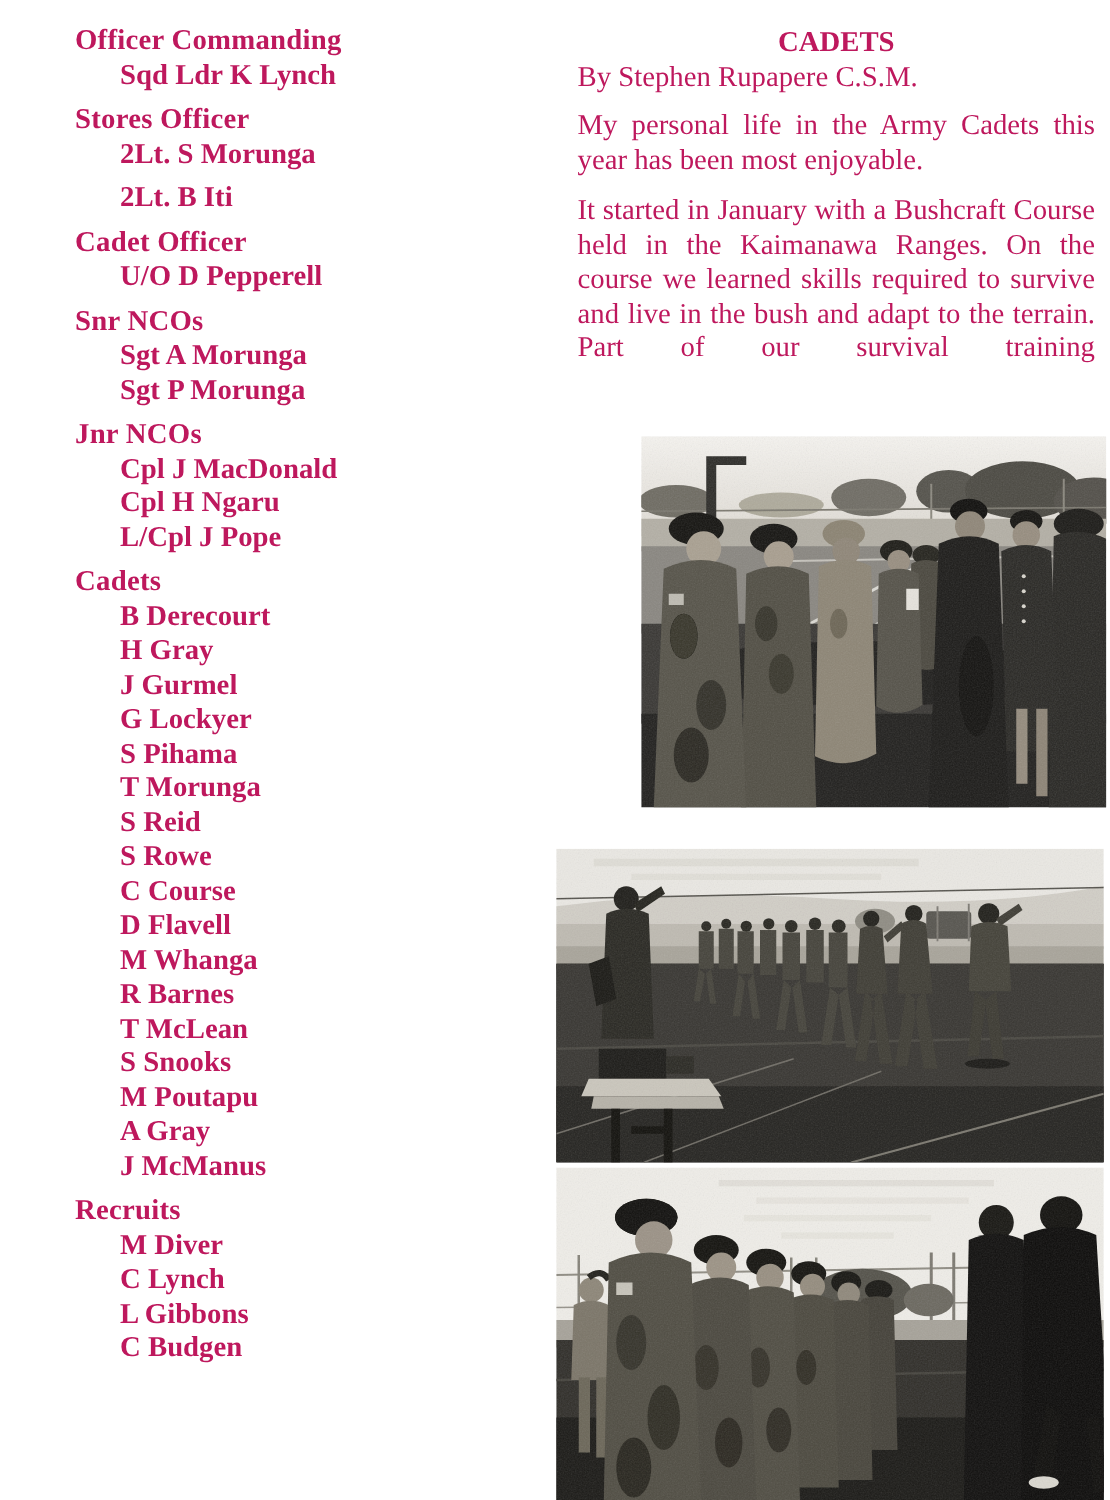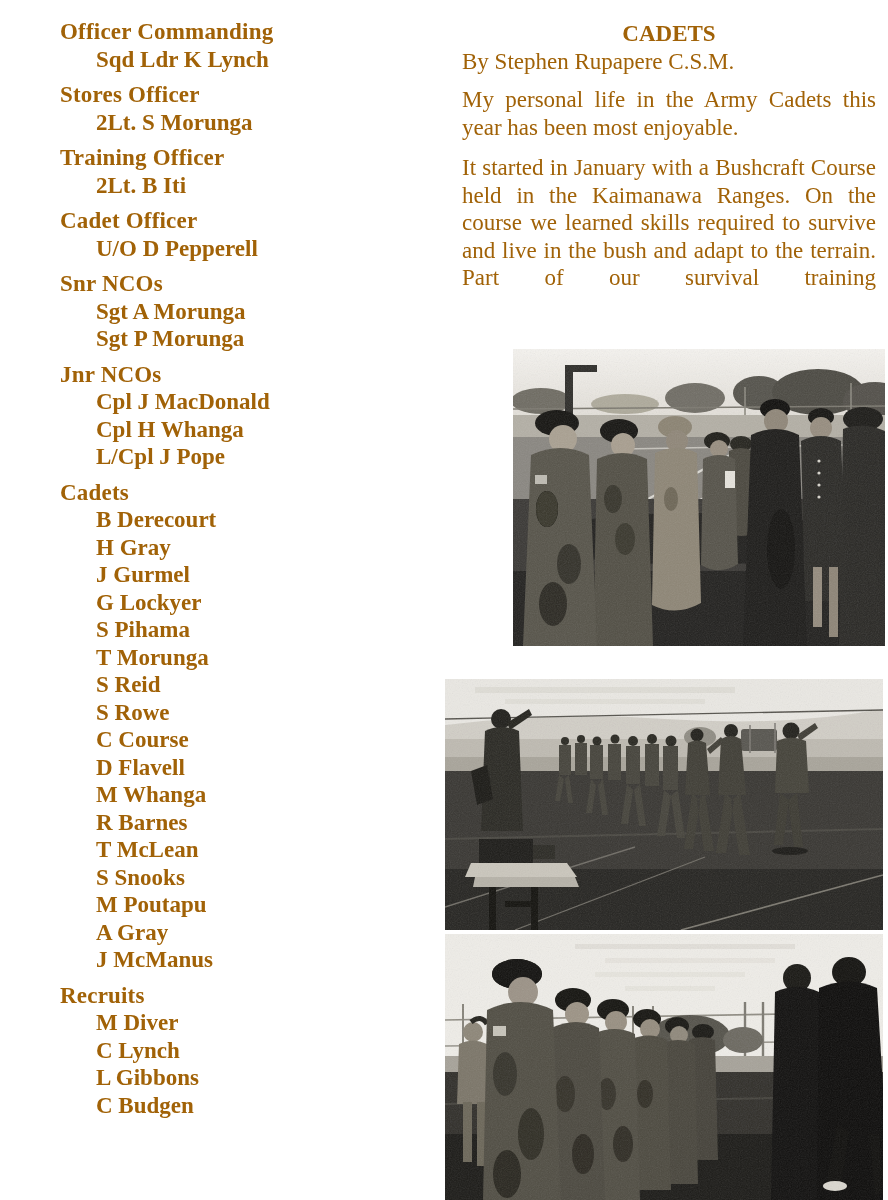--- a/index.html
+++ b/index.html
@@ -1,19 +1,19 @@
 <!DOCTYPE html>
 <html><head>
 <meta charset="utf-8">
 <style>
   html,body { margin:0; padding:0; background:#e9e9e9; }
   .page {
     position:relative; width:888px; height:1200px; margin:0 auto;
     background:#ffffff; overflow:hidden;
-    font-family:"Liberation Serif", serif; color:#a16207;
+    font-family:"Liberation Serif", serif; color:#be185d;
   }
 
   
   .roster { position:absolute; left:60px; top:18px; width:360px; }
   .group { margin-bottom:8px; }
   .group-title { font-size:23px; line-height:27.5px; font-weight:bold; letter-spacing:0.2px; }
   .member { font-size:23px; line-height:27.5px; padding-left:36px;font-weight:bold; }
 
   
   .article { position:absolute; left:462px; top:20px; width:414px; }
@@ -37,36 +37,35 @@
   <aside class="roster">
       <section class="group">
         <div class="group-title">Officer Commanding</div>
         <div class="member">Sqd Ldr K Lynch</div>
       </section>
       <section class="group">
         <div class="group-title">Stores Officer</div>
         <div class="member">2Lt. S Morunga</div>
       </section>
       <section class="group">
-        <div class="group-title">Training Officer</div>
         <div class="member">2Lt. B Iti</div>
       </section>
       <section class="group">
         <div class="group-title">Cadet Officer</div>
         <div class="member">U/O D Pepperell</div>
       </section>
       <section class="group">
         <div class="group-title">Snr NCOs</div>
         <div class="member">Sgt A Morunga</div>
         <div class="member">Sgt P Morunga</div>
       </section>
       <section class="group">
         <div class="group-title">Jnr NCOs</div>
         <div class="member">Cpl J MacDonald</div>
-        <div class="member">Cpl H Whanga</div>
+        <div class="member">Cpl H Ngaru</div>
         <div class="member">L/Cpl J Pope</div>
       </section>
       <section class="group">
         <div class="group-title">Cadets</div>
         <div class="member">B Derecourt</div>
         <div class="member">H Gray</div>
         <div class="member">J Gurmel</div>
         <div class="member">G Lockyer</div>
         <div class="member">S Pihama</div>
         <div class="member">T Morunga</div>

